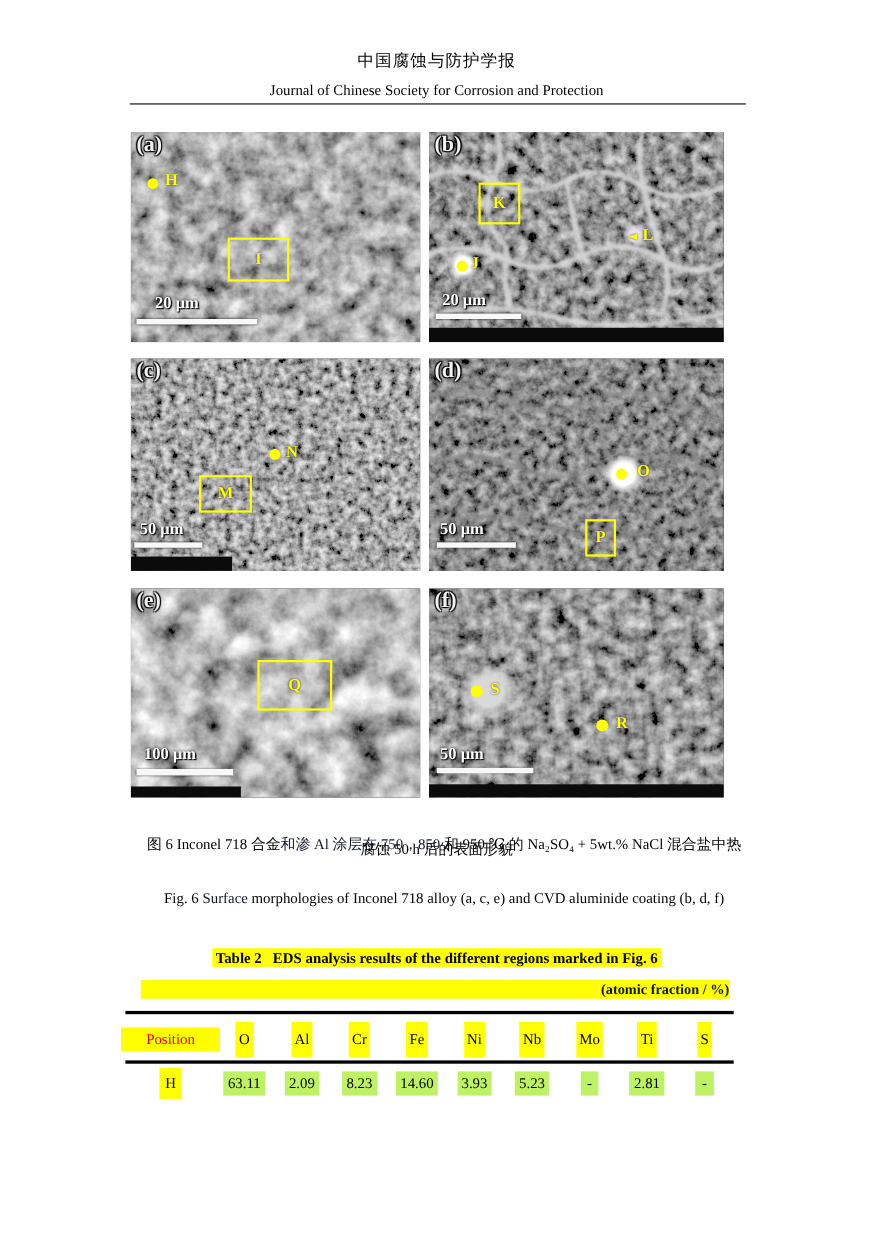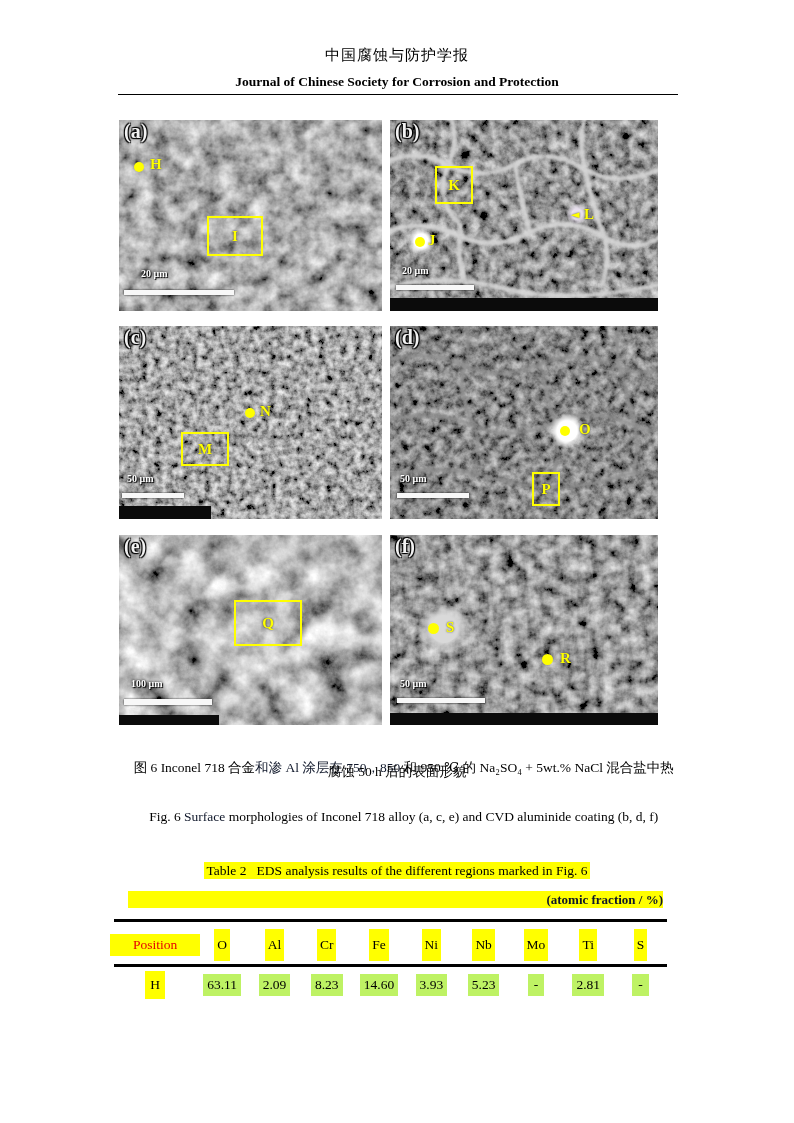--- a/index.html
+++ b/index.html
@@ -4,34 +4,34 @@
 <style>
   html,body{margin:0;padding:0;background:#888;}
   #page{position:relative;width:794px;height:1123px;background:#ffffff;margin:0 auto;overflow:hidden;
         font-family:"Liberation Serif","DejaVu Serif",serif;color:#000;}
   .abs{position:absolute;}
   .center{text-align:center;}
   .pre{white-space:pre-wrap;}
   .red{color:#0f172a;}
   
   #hdr-zh{left:0;top:46px;width:794px;font-size:15px;letter-spacing:1px;}
-  #hdr-en{left:0;top:74px;width:794px;font-size:13.5px;font-weight:bold;}
+  #hdr-en{left:0;top:74px;width:794px;font-size:13.5px;}
   #hdr-rule{left:118px;top:94px;width:560px;height:1px;background:#000;}
   
   .panel{position:absolute;width:263px;height:191px;background:#454545;overflow:hidden;}
   .panel svg{position:absolute;left:0;top:0;}
   .plabel{position:absolute;left:5px;top:0px;font-weight:bold;font-size:20px;color:#f2f2f2;
           text-shadow:1px 1px 1px #000,-1px -1px 1px #000,1px -1px 1px #000,-1px 1px 1px #000;}
   .mletter{position:absolute;font-weight:bold;font-size:15px;color:#ffff00;
            text-shadow:0 0 2px rgba(0,0,0,.75);}
   .dot{position:absolute;width:10px;height:10px;border-radius:50%;background:#ffff00;}
   .rbox{position:absolute;border:2px solid #ffff00;display:flex;align-items:center;justify-content:center;}
   .rbox .mletter{position:static;}
   .blob{position:absolute;border-radius:50%;}
-  .scaletext{position:absolute;font-weight:bold;font-size:10px;color:#fff;
+  .scaletext{position:absolute;font-weight:bold;font-size:15px;color:#fff;
              text-shadow:1px 1px 1px #000,0 0 3px #000;}
   .sbar{position:absolute;height:5px;background:#f8f8f8;box-shadow:0 0 2px #000;}
   .bstrip{position:absolute;background:#0b0b0b;}
   .arrowl{position:absolute;font-family:"DejaVu Sans",sans-serif;font-size:11px;color:#ffff00;
           text-shadow:0 0 2px rgba(0,0,0,.7);}
   
   .cap{left:60px;width:674px;font-size:13.5px;line-height:21px;}
   
   .ttitle{left:0;width:794px;font-size:13.5px;}
   .chip{background:#ffff00;}
@@ -240,21 +240,21 @@
   </div>
 
   <div class="abs center cap pre" style="top:736px;">
     <span>图 6 Inconel 718 合金</span><span class="red">和渗 Al 涂层在 750，850</span><span> 和 950 ℃ 的 Na₂SO₄ + 5wt.% NaCl 混合盐中热</span>
   </div>
   <div class="abs center cap" style="top:761px;">腐蚀 50 h 后的表面形貌</div>
   <div class="abs center cap pre" style="top:785px;">
     <span>Fig. 6 </span><span class="red">Surface</span><span> morphologies of Inconel 718 alloy (a, c, e) and CVD aluminide coating (b, d, f)</span>
   </div>
 
-  <div class="abs center ttitle" style="top:863px;">
+  <div class="abs center ttitle" style="top:863px;font-weight:bold;">
     <span class="chip pre" style="padding:1px 3px;">Table 2   EDS analysis results of the different regions marked in Fig. 6</span>
   </div>
 
   <div class="abs" id="unitbar">
     <span class="red">(atomic fraction / %)</span>
   </div>
 
   <div class="tline" style="top:919px;"></div>
   <div class="trow" style="top:926px;height:38px;">
     <div class="tcell first">

